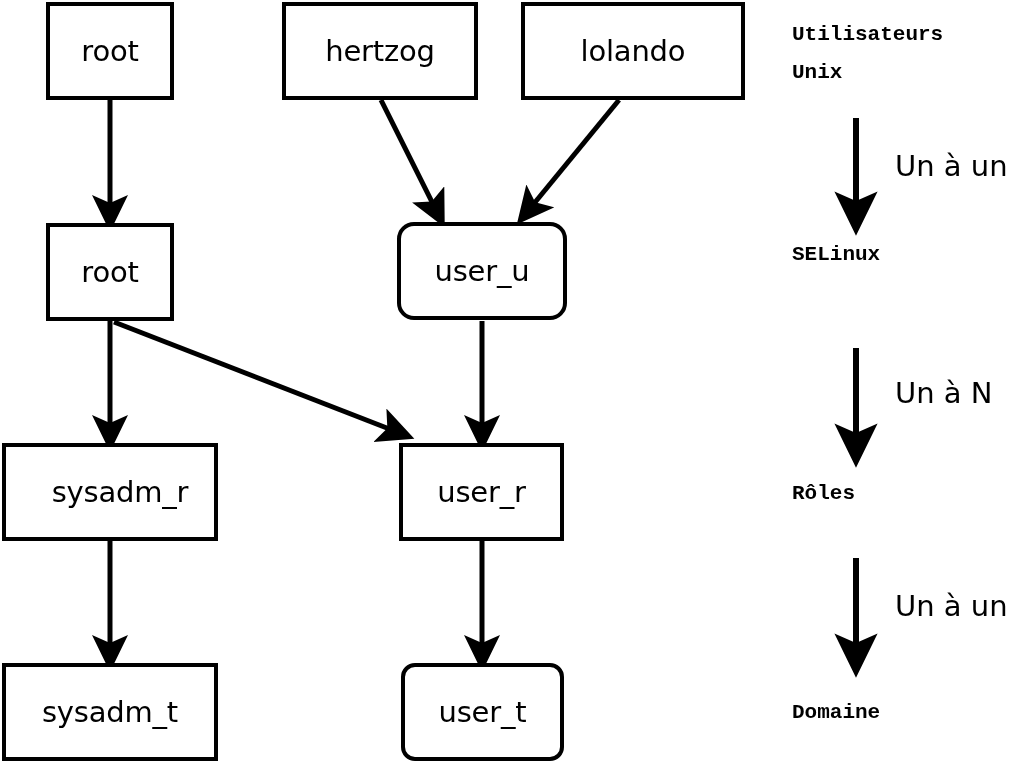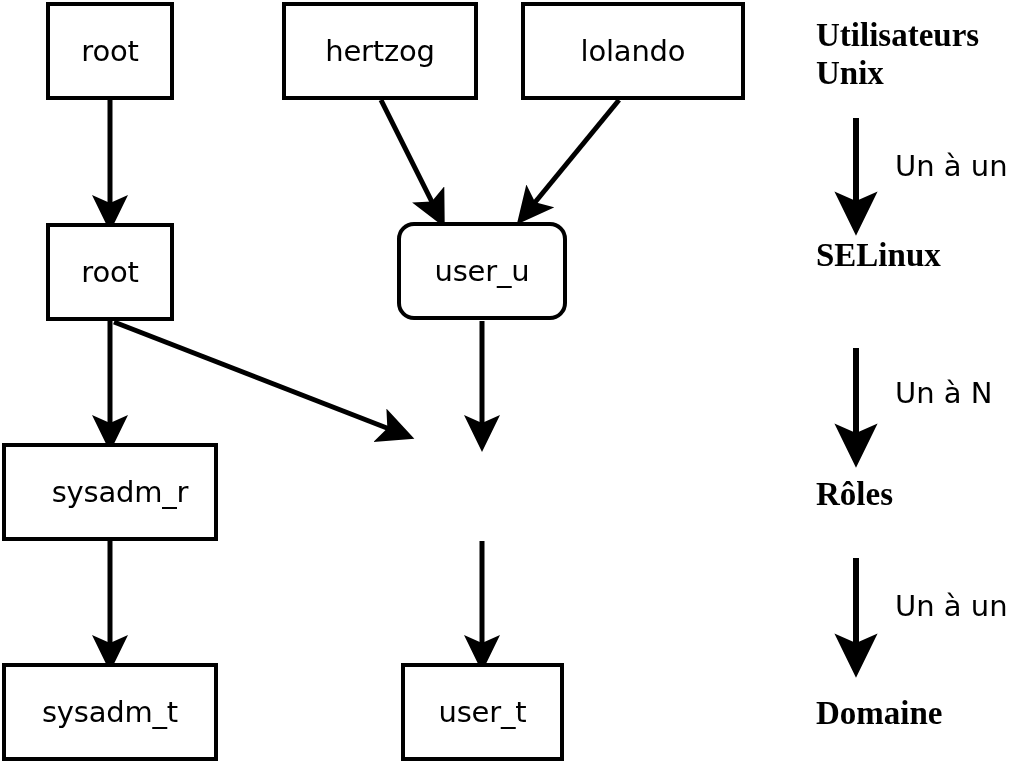--- a/index.html
+++ b/index.html
@@ -29,26 +29,25 @@
     white-space:nowrap;
   }
 
   
   #edges{position:absolute;left:0;top:0;width:1024px;height:765px;}
 
   
   .legend-head{
     position:absolute;
     color:#000000;
-    font-family:Liberation Serif, serif;
+    font-family:Liberation Mono, monospace;
     font-weight:700;
-    font-size:33px;
+    font-size:21px;
     line-height:38px;
     white-space:nowrap;
-    margin-left:24px;
   }
   .legend-lbl{
     position:absolute;
     color:#000000;
     font-family:"DejaVu Sans", sans-serif;
     font-weight:400;
     font-size:29px;
     line-height:1;
     white-space:nowrap;
   }
@@ -125,26 +124,29 @@
   </div>
 
   <div class="node" style="left:397px;top:222px;width:170px;height:98px;border-radius:17px;">
     <span>user_u</span>
   </div>
 
   <div class="node" style="left:2px;top:443px;width:216px;height:98px;padding-left:20px;">
     <span>sysadm_r</span>
   </div>
 
+  <div class="node" style="left:399px;top:443px;width:165px;height:98px;">
+    <span>user_r</span>
+  </div>
 
   <div class="node" style="left:2px;top:663px;width:216px;height:98px;">
     <span>sysadm_t</span>
   </div>
 
-  <div class="node" style="left:401px;top:663px;width:163px;height:98px;">
+  <div class="node" style="left:401px;top:663px;width:163px;height:98px;border-radius:14px;">
     <span>user_t</span>
   </div>
 
   <div class="legend-head" style="left:792px;top:16px;">
     <div>Utilisateurs</div>
     <div>Unix</div>
   </div>
 
   <div class="legend-head" style="left:792px;top:236px;">
     <div>SELinux</div>

